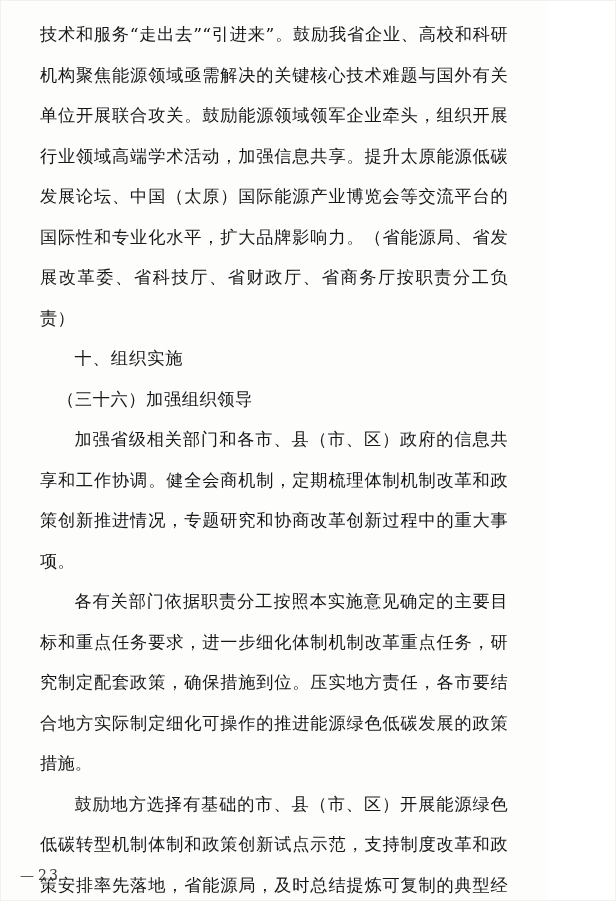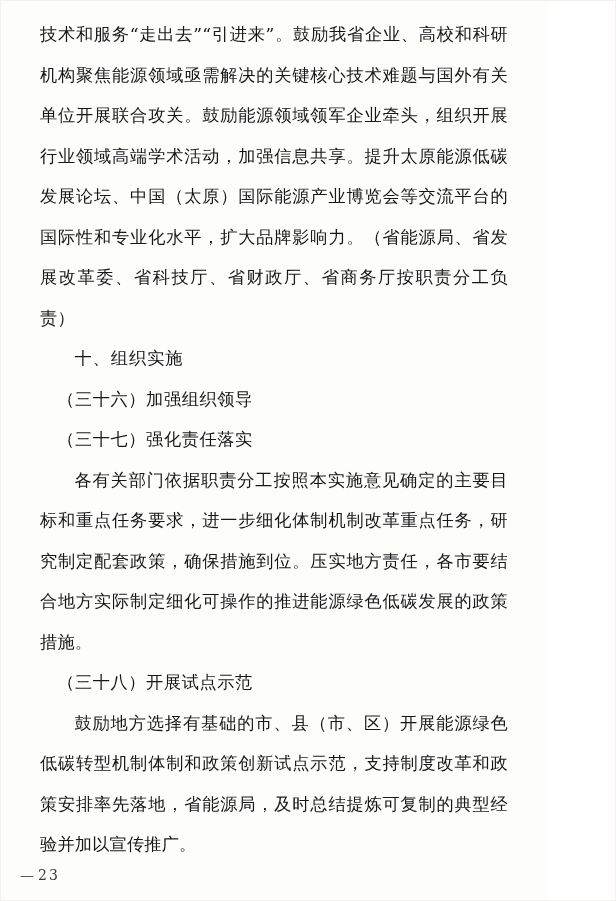--- a/index.html
+++ b/index.html
@@ -80,26 +80,25 @@
 
 <div class="page">
   <div class="doc-body">
 
     <p class="para flow">技术和服务“走出去”“引进来”。鼓励我省企业、高校和科研机构聚焦能源领域亟需解决的关键核心技术难题与国外有关单位开展联合攻关。鼓励能源领域领军企业牵头，组织开展行业领域高端学术活动，加强信息共享。提升太原能源低碳发展论坛、中国（太原）国际能源产业博览会等交流平台的国际性和专业化水平，扩大品牌影响力。（省能源局、省发展改革委、省科技厅、省财政厅、省商务厅按职责分工负责）</p>
 
     <p class="heading-num">十、组织实施</p>
 
     <p class="heading-sub">（三十六）加强组织领导</p>
 
+    <p class="para">加强省级相关部门和各市、县（市、区）政府的信息共享和工作协调。健全会商机制，定期梳理体制机制改革和政策创新推进情况，专题研究和协商改革创新过程中的重大事项。</p>
 
-    <p class="heading-sub">（三十七）强化责任落实</p>
 
     <p class="para">各有关部门依据职责分工按照本实施意见确定的主要目标和重点任务要求，进一步细化体制机制改革重点任务，研究制定配套政策，确保措施到位。压实地方责任，各市要结合地方实际制定细化可操作的推进能源绿色低碳发展的政策措施。</p>
 
-    <p class="heading-sub">（三十八）开展试点示范</p>
 
     <p class="para">鼓励地方选择有基础的市、县（市、区）开展能源绿色低碳转型机制体制和政策创新试点示范，支持制度改革和政策安排率先落地，省能源局，及时总结提炼可复制的典型经验并加以宣传推广。</p>
 
   </div>
 
   <div class="footer">
     <span class="dashes">—</span><span>23</span>
   </div>
 
   <div class="page-edge"></div>

